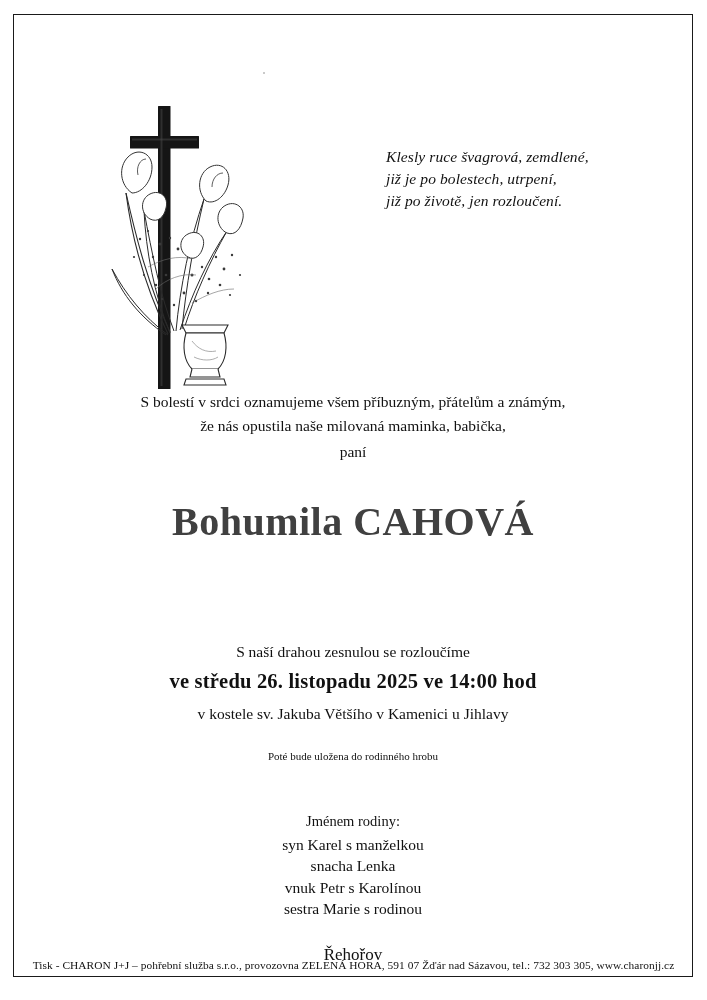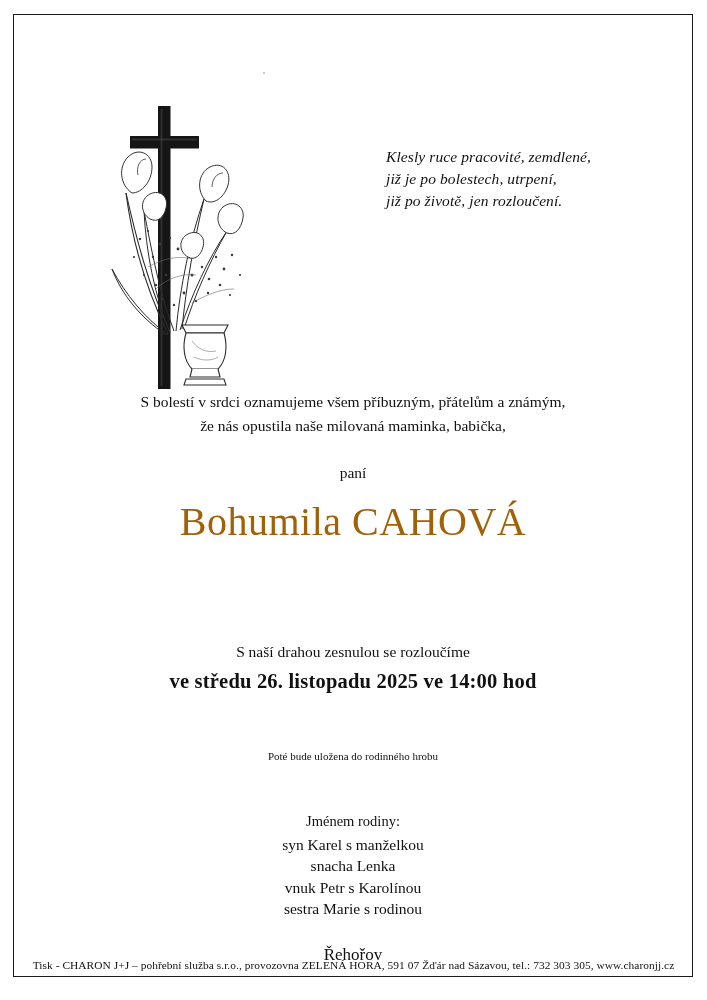--- a/index.html
+++ b/index.html
@@ -73,29 +73,29 @@
     left: 0;
     width: 100%;
     text-align: center;
   }
   .announce {
     top: 375px;
     font-size: 15.5px;
     line-height: 1.55;
   }
   .pani {
-    top: 449px;
+    top: 428px;
     font-size: 15.5px;
   }
   .name {
     top: 483px;
     font-size: 40px;
-    font-weight: normal;
+    font-weight: bold;
     letter-spacing: 0.5px;
-    color: #a16207;
+    color: #404040;
   }
   .death-info {
     top: 560px;
     font-size: 15.5px;
     line-height: 1.55;
   }
   .farewell-lead {
     top: 628px;
     font-size: 15.5px;
   }
@@ -236,37 +236,38 @@
             <path d="M90 290 L 128 290 L 130 296 L 88 296 Z"></path>
           </g>
           <g stroke="#8a8a8a" stroke-width="0.7" fill="none">
             <path d="M96 252 C 102 260, 110 264, 120 262"></path>
             <path d="M98 268 C 106 272, 116 272, 122 268"></path>
           </g>
         </svg>
       </div>
 
       <div class="verse">
-        <div>Klesly ruce pracovité, zemdlené,</div>
+        <div>Klesly ruce švagrová, zemdlené,</div>
         <div>již je po bolestech, utrpení,</div>
         <div>již po životě, jen rozloučení.</div>
       </div>
 
       <div class="block announce">
         <div>S bolestí v srdci oznamujeme všem příbuzným, přátelům a známým,</div>
         <div>že nás opustila naše milovaná maminka, babička,</div>
       </div>
 
       <div class="block pani">paní</div>
 
       <div class="block name">Bohumila CAHOVÁ</div>
 
 
       <div class="block farewell-lead">S naší drahou zesnulou se rozloučíme</div>
       <div class="block farewell-when">ve středu 26. listopadu 2025 ve 14:00 hod</div>
+      <div class="block farewell-place">v kostele sv. Jakuba Většího v Kamenici u Jihlavy</div>
       <div class="block burial">Poté bude uložena do rodinného hrobu</div>
 
       <div class="block family-title">Jménem rodiny:</div>
       <div class="block family-list">
         <div>syn Karel s manželkou</div>
         <div>snacha Lenka</div>
         <div>vnuk Petr s Karolínou</div>
         <div>sestra Marie s rodinou</div>
       </div>
 

